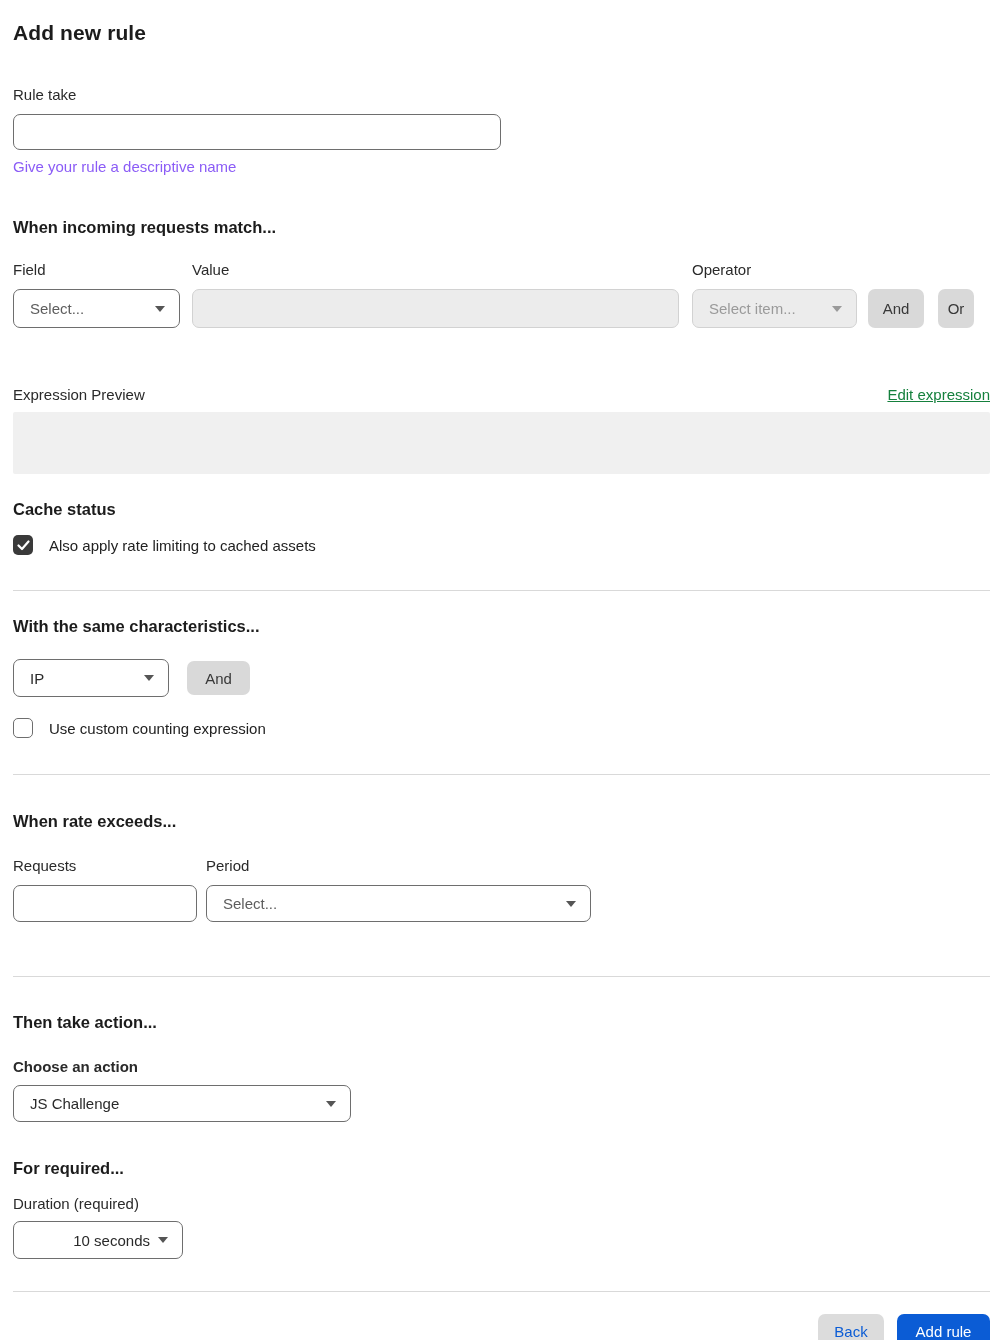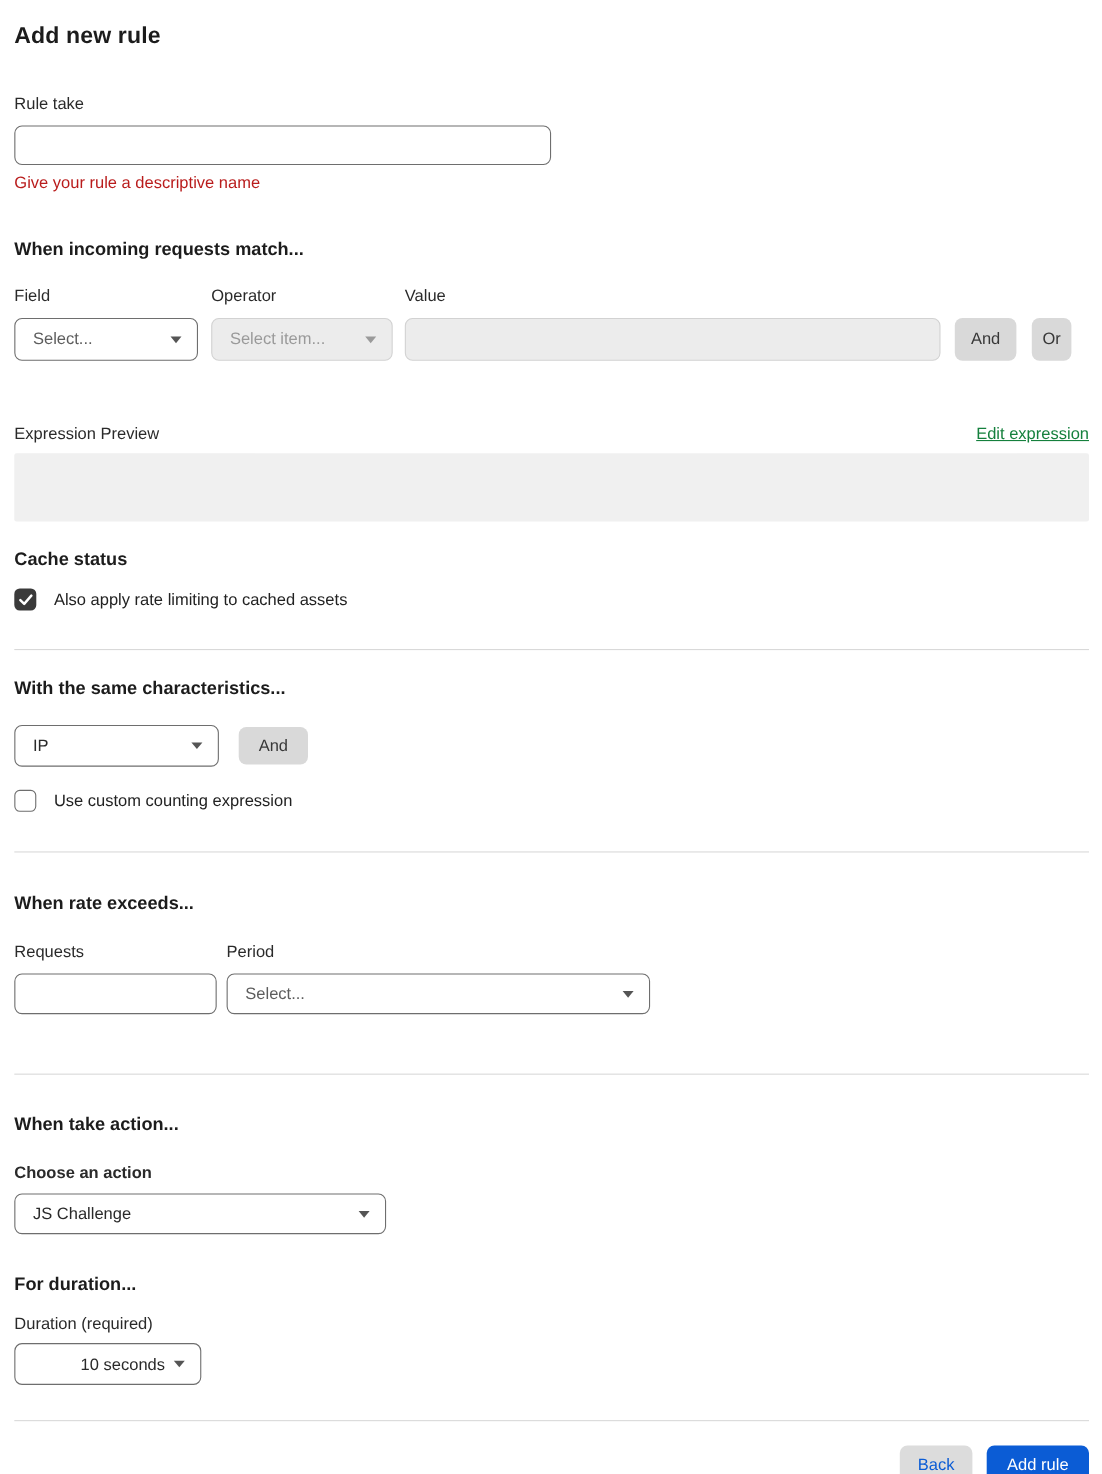--- a/index.html
+++ b/index.html
@@ -10,21 +10,21 @@
     -webkit-font-smoothing: antialiased;
   }
   .container { width: 1002px; min-height: 1340px; padding: 21px 12px 20px 13px; }
 
   h1.page-title { font-size: 21px; font-weight: 700; color: #1c1c1c; letter-spacing: 0.1px; }
 
   .section-heading { font-size: 16.5px; font-weight: 700; color: #1c1c1c; }
 
   .field-label { font-size: 15px; color: #2a2a2a; }
 
-  .help-text { font-size: 15px; color: #b91c1c; margin-top: 8px; }
+  .help-text { font-size: 15px; color: #8b5cf6; margin-top: 8px; }
 
   
   .text-input {
     display: block;
     border: 1px solid #6e6e6e;
     border-radius: 7px;
     background: #ffffff;
     height: 36px;
     font-family: inherit;
     font-size: 15px;
@@ -133,21 +133,21 @@
     font-size: 14px; color: #333;
     padding: 8px 12px;
   }
 
   .cache-heading { margin-top: 26px; }
   .cache-check { margin-top: 16px; }
   .divider-1 { margin-top: 35px; }
 
   .chars-heading { margin-top: 26px; }
   .chars-row { display: flex; align-items: center; margin-top: 23px; }
-  .chars-row .select { width: 186px; }
+  .chars-row .select { width: 156px; }
   .chars-row .gray-btn { width: 63px; height: 34px; padding: 0; margin-left: 18px; }
   .chars-check { margin-top: 21px; }
   .divider-2 { margin-top: 36px; }
 
   .rate-heading { margin-top: 37px; }
   .rate-row { display: flex; margin-top: 26px; }
   .rate-col-requests { width: 184px; margin-right: 9px; }
   .rate-col-period { width: 385px; }
   .rate-row label { display: block; margin-bottom: 11px; }
   .rate-col-requests .text-input { width: 100%; height: 37px; }
@@ -204,30 +204,30 @@
   <h2 class="section-heading match-heading">When incoming requests match...</h2>
 
   <div class="match-row">
     <div class="match-col match-col-field">
       <label class="field-label">Field</label>
       <div class="select">
         <span class="placeholder">Select...</span>
         <span class="chevron"></span>
       </div>
     </div>
+    <div class="match-col match-col-value">
+      <label class="field-label">Value</label>
+      <input class="text-input disabled" type="text" value="" style="">
+    </div>
     <div class="match-col match-col-operator">
       <label class="field-label">Operator</label>
       <div class="select disabled">
         <span class="placeholder">Select item...</span>
         <span class="chevron"></span>
       </div>
-    </div>
-    <div class="match-col match-col-value">
-      <label class="field-label">Value</label>
-      <input class="text-input disabled" type="text" value="" style="">
     </div>
     <div class="bool-btns">
       <button class="gray-btn">And</button>
       <button class="gray-btn">Or</button>
     </div>
   </div>
 
   <div class="expr-block">
     <div class="expr-head">
       <span class="field-label">Expression Preview</span>
@@ -273,28 +273,28 @@
       <label class="field-label">Period</label>
       <div class="select">
         <span class="placeholder">Select...</span>
         <span class="chevron"></span>
       </div>
     </div>
   </div>
 
   <hr class="divider divider-3">
 
-  <h2 class="section-heading action-heading">When take action...</h2>
+  <h2 class="section-heading action-heading">Then take action...</h2>
   <label class="field-label action-label">Choose an action</label>
   <div class="select action-select">
     <span>JS Challenge</span>
     <span class="chevron"></span>
   </div>
 
-  <h2 class="section-heading duration-heading">For duration...</h2>
+  <h2 class="section-heading duration-heading">For required...</h2>
   <label class="field-label duration-label">Duration (required)</label>
   <div class="select duration-select">
     <span>10 seconds</span>
     <span class="chevron"></span>
   </div>
 
   <hr class="divider divider-4">
 
   <div class="footer">
     <button class="back-btn">Back</button>

